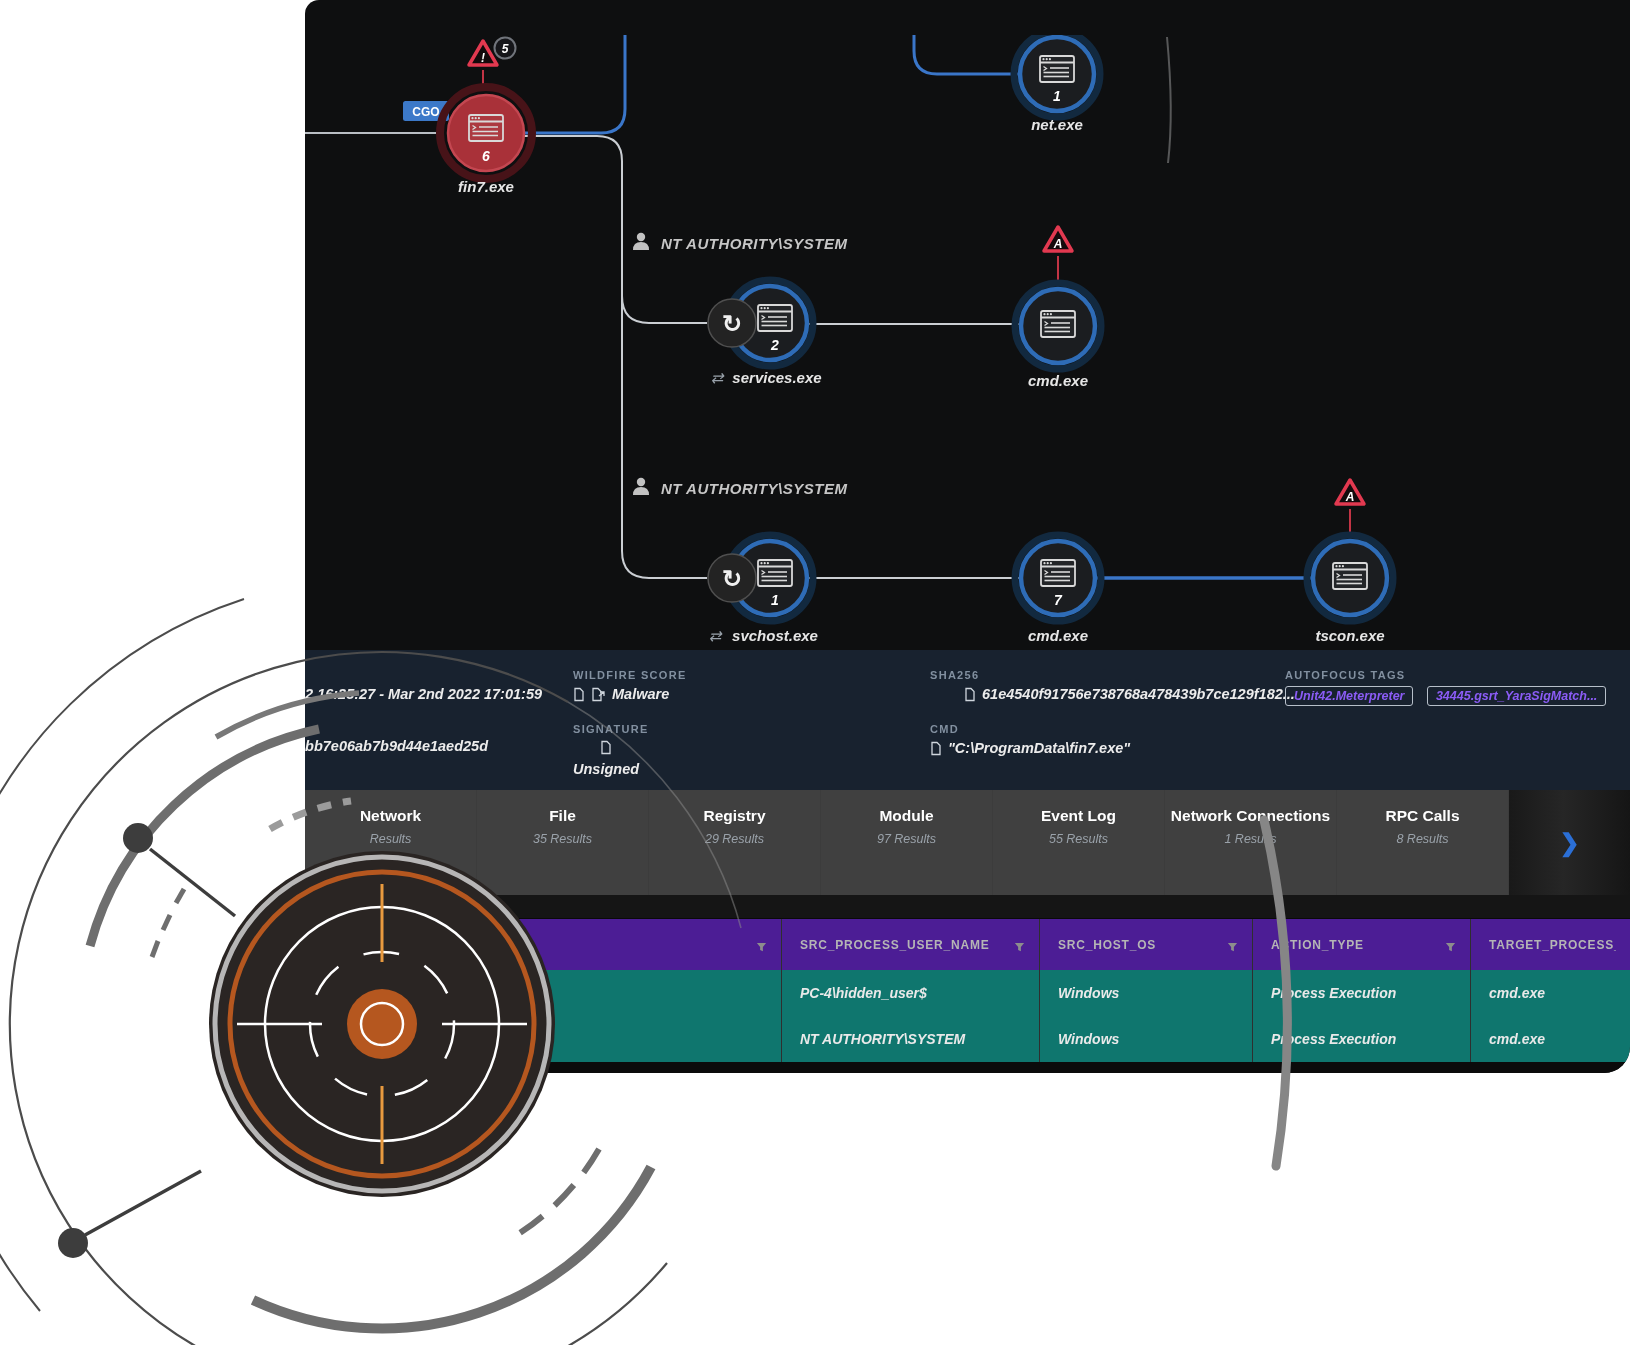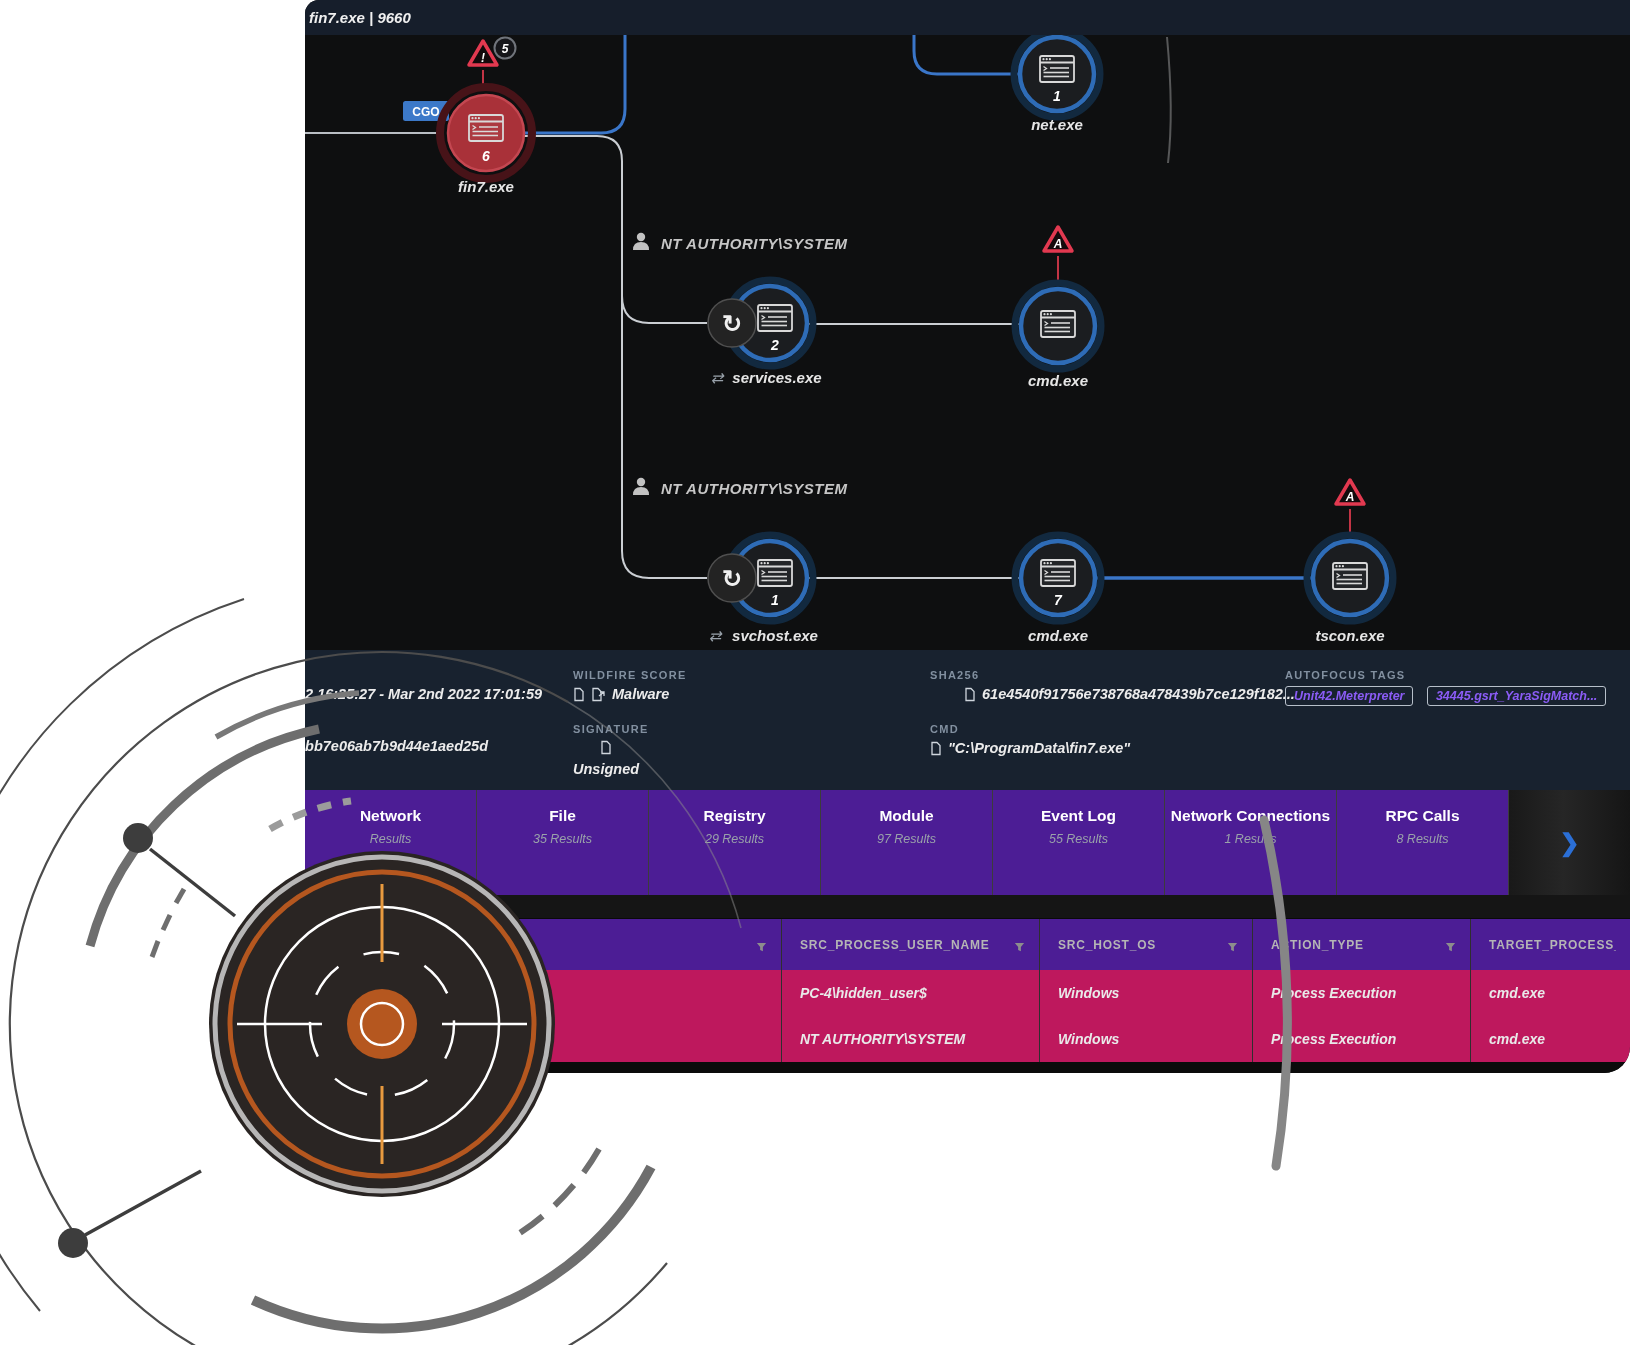--- a/index.html
+++ b/index.html
@@ -24,55 +24,52 @@
   .rotglyph{font-size:24px;font-weight:bold;fill:#efefef;text-anchor:middle;}
   
   .info{position:absolute;left:0;top:650px;width:1325px;height:140px;background:#18222f;}
   .ilabel{position:absolute;font-size:11px;font-weight:bold;color:#8290a0;letter-spacing:1.3px;white-space:nowrap;}
   .ivalue{position:absolute;font-size:14.5px;font-style:italic;font-weight:bold;color:#ececec;
           white-space:nowrap;display:flex;align-items:center;gap:6px;}
   .chip{display:inline-block;border:1px solid #b7c0ca;border-radius:3px;padding:2px 8px;
         font-size:12.5px;font-style:italic;font-weight:bold;color:#8b5cf6;margin-right:9px;white-space:nowrap;}
   .tagsrow{position:absolute;left:980px;top:36px;width:350px;white-space:nowrap;overflow:hidden;}
   
-  .tabs{position:absolute;left:0;top:790px;width:1325px;height:105px;background:#4c1d95;display:flex;}
+  .tabs{position:absolute;left:0;top:790px;width:1325px;height:105px;background:#404040;display:flex;}
   .tab{width:172px;box-sizing:border-box;border-right:1px solid #3c3c3c;text-align:center;padding-top:17px;}
   .tab .tl{font-size:15.5px;font-weight:bold;color:#ffffff;}
   .tab .tr{font-size:12.5px;font-style:italic;color:#9aa2aa;margin-top:7px;}
   .chev{flex:1;background:linear-gradient(90deg,#191919 0%,#262626 45%,#151515 100%);
         display:flex;align-items:center;justify-content:center;color:#2b6fd6;
         font-size:24px;font-weight:bold;}
   .gapstrip{position:absolute;left:0;top:895px;width:1325px;height:23px;background:#151515;}
   
   .thead{position:absolute;left:0;top:918px;width:1325px;height:52px;background:#4c1d95;
          border-top:1px solid #0a0a0a;border-bottom:1px solid #3a3a3a;display:flex;}
   .th{box-sizing:border-box;position:relative;border-right:1px solid #2f2f2f;height:52px;}
   .th .hl{position:absolute;left:18px;top:0;line-height:52px;font-size:12px;font-weight:bold;
           color:#b5b5b5;letter-spacing:.8px;white-space:nowrap;overflow:hidden;max-width:80%;}
   .th .fi{position:absolute;right:14px;top:20px;}
-  .trow{position:absolute;left:0;width:1325px;background:#be185d;display:flex;border-bottom:1px solid #333333;}
+  .trow{position:absolute;left:0;width:1325px;background:#0f766e;display:flex;border-bottom:1px solid #333333;}
   .td{box-sizing:border-box;border-right:1px solid #2f2f2f;padding-left:18px;
       font-size:14px;font-style:italic;font-weight:bold;color:#e9e9e9;white-space:nowrap;overflow:hidden;}
   .r1{top:970px;height:47px;} .r1 .td{line-height:47px;}
   .r2{top:1017px;height:45px;} .r2 .td{line-height:45px;}
   .bstrip{position:absolute;left:0;top:1062px;width:1325px;height:11px;background:#0b0b0b;}
   .c0{width:477px;} .c1{width:258px;} .c2{width:213px;} .c3{width:218px;} .c4{width:159px;border-right:none !important;}
   
   .deco{position:absolute;left:0;top:0;z-index:10;pointer-events:none;}
 </style>
 </head>
 <body>
 
 <div class="page">
 
   <div class="window">
 
-    <div class="titlebar">
-      <span>fin7.exe | 9660</span>
-    </div>
 
     <div class="graph">
       <svg width="1325" height="615" viewBox="0 0 1325 615">
         <defs>
           <g id="term">
             <rect x="-17" y="-13" width="34" height="26" rx="2" fill="rgba(255,255,255,0.04)" stroke="#d9d9d9" stroke-width="1.8"></rect>
             <line x1="-17" y1="-6.5" x2="17" y2="-6.5" stroke="#d9d9d9" stroke-width="1.8"></line>
             <circle cx="-13.5" cy="-9.8" r="1.1" fill="#d9d9d9"></circle>
             <circle cx="-10.3" cy="-9.8" r="1.1" fill="#d9d9d9"></circle>
             <circle cx="-7.1" cy="-9.8" r="1.1" fill="#d9d9d9"></circle>

